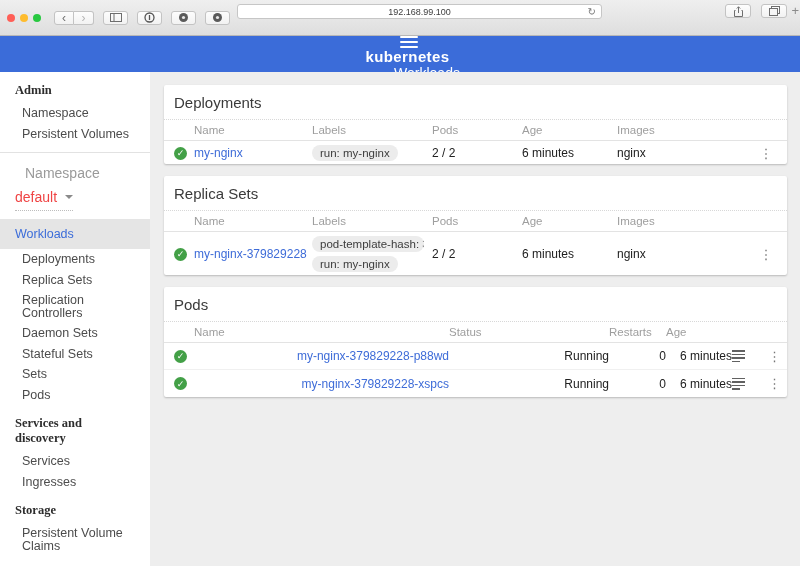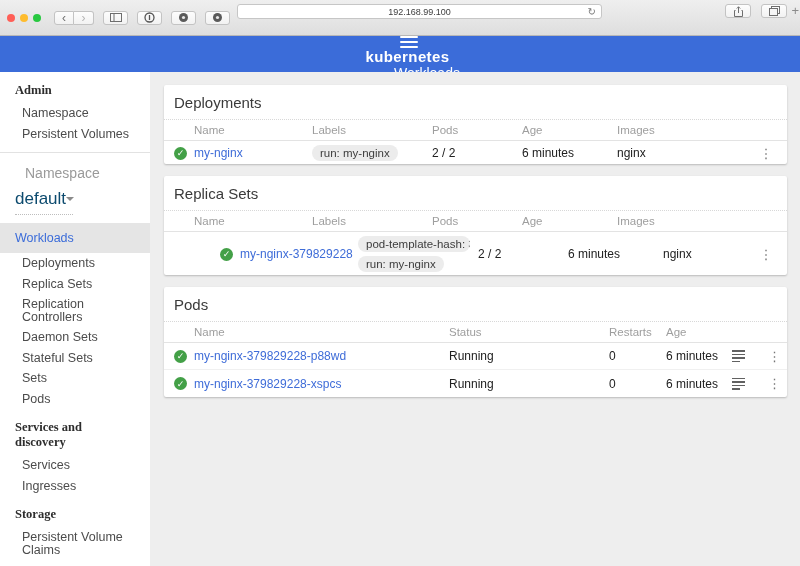--- a/index.html
+++ b/index.html
@@ -48,38 +48,38 @@
   .sidebar { width:150px; background:#fff; flex:none; font-size:12.5px; color:#4c4c4c; }
   .content { flex:1; background:#eee; padding:13px 13px 0 14px; overflow:hidden; }
 
   
   .side-header { padding:11px 15px 5px; font-weight:bold; color:#2d2d2d; cursor:pointer;font-family:Liberation Serif, serif; }
   .side-item { padding:4px 10px 4px 22px; cursor:pointer; line-height:12.5px; }
   .divider { border-top:1px solid #e2e2e2; margin:8px 0 0; }
   .ns-label { padding:12px 25px 2px; font-size:14px; color:#9a9a9a; }
   .ns-select { margin:6px 15px 0; width:58px; border-bottom:1px dotted #bdbdbd; padding-bottom:5px;
     display:flex; align-items:center; justify-content:space-between; cursor:pointer; }
-  .ns-value { font-size:17px; color:#0c4a6e; }
+  .ns-value { font-size:14px; color:#ef4444; }
   .caret { width:0; height:0; border-left:4px solid transparent; border-right:4px solid transparent;
     border-top:4.5px solid #8a8a8a; }
   .side-top { padding:8px 15px; margin-top:8px; font-weight:400; cursor:pointer; }
   .side-top.active { background:#e5e5e5; color:#3b6cd9; }
 
   
   .card { background:#fff; border-radius:2px; box-shadow:0 1px 2px rgba(0,0,0,.22);
     margin-bottom:12px; }
   .card-title { font-size:15px; color:#3a3a3a; padding:9px 10px 8px; border-bottom:1px dotted #d8d8d8; }
   .grid-a { display:grid; grid-template-columns:30px 118px 120px 90px 95px 1fr 42px; align-items:center; }
   .grid-b { display:grid; grid-template-columns:30px 255px 160px 57px 66px 30px 1fr; align-items:center; }
   .thead { height:21px; font-size:11.5px; color:#9e9e9e; border-bottom:1px solid #e3e3e3; }
   .trow  { border-bottom:1px solid #f0f0f0; font-size:12px; color:#212121; }
   .trow:last-child { border-bottom:none; }
   .row-a { height:23px; }
-  .row-tall { height:43px;padding-left:46px; }
-  .row-b { height:27px; }
+  .row-tall { height:43px; }
+  .row-b { height:27px;text-align:right; }
   .cell-icon { display:flex; justify-content:flex-end; padding-right:7px; }
   .check { width:13px; height:13px; border-radius:50%; background:#43a047; color:#fff;
     display:flex; align-items:center; justify-content:center; font-size:9px; }
   .check::before { content:"\2713"; }
   .link { color:#3e6cd8; cursor:pointer; }
   .chips { display:flex; flex-direction:column; gap:4px; padding:4px 0; }
   .chip { background:#ececec; border-radius:9px; padding:2px 8px; font-size:11.5px; color:#3d3d3d;
     max-width:112px; white-space:nowrap; overflow:hidden; align-self:flex-start; }
   .dots { color:#757575; font-size:13px; text-align:center; cursor:pointer; letter-spacing:0; }
   .dots::before { content:"\22EE"; }

